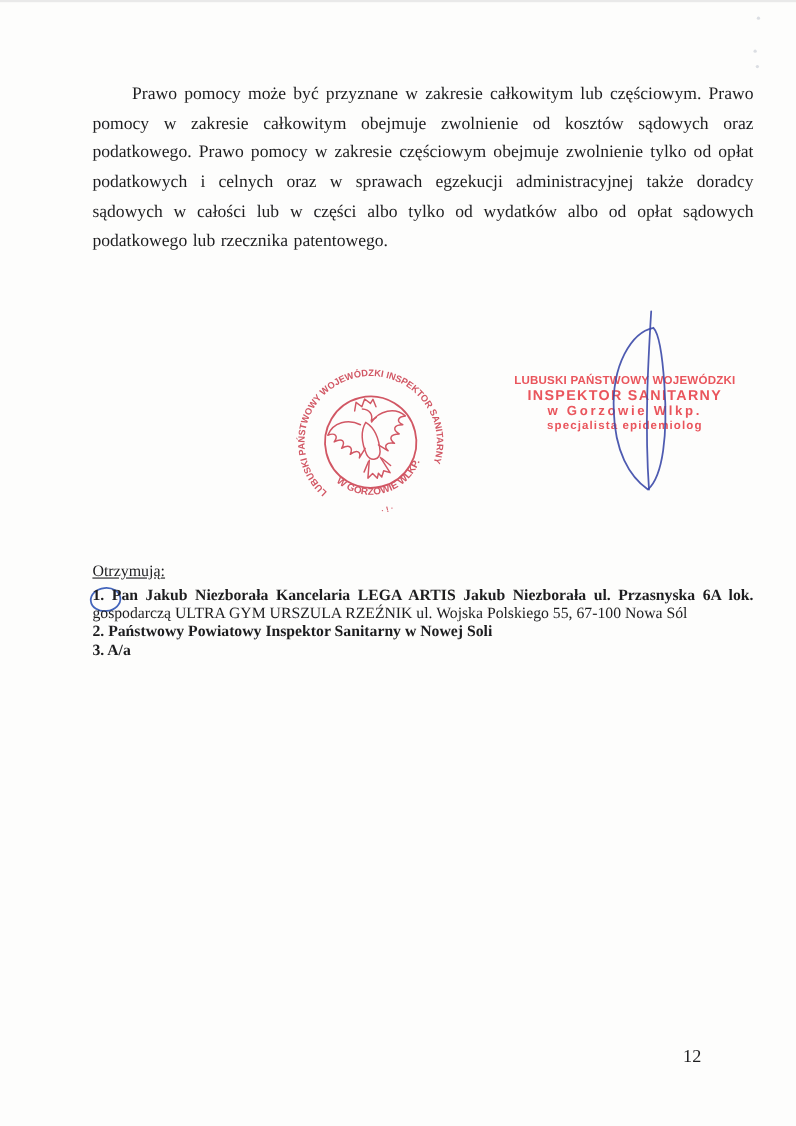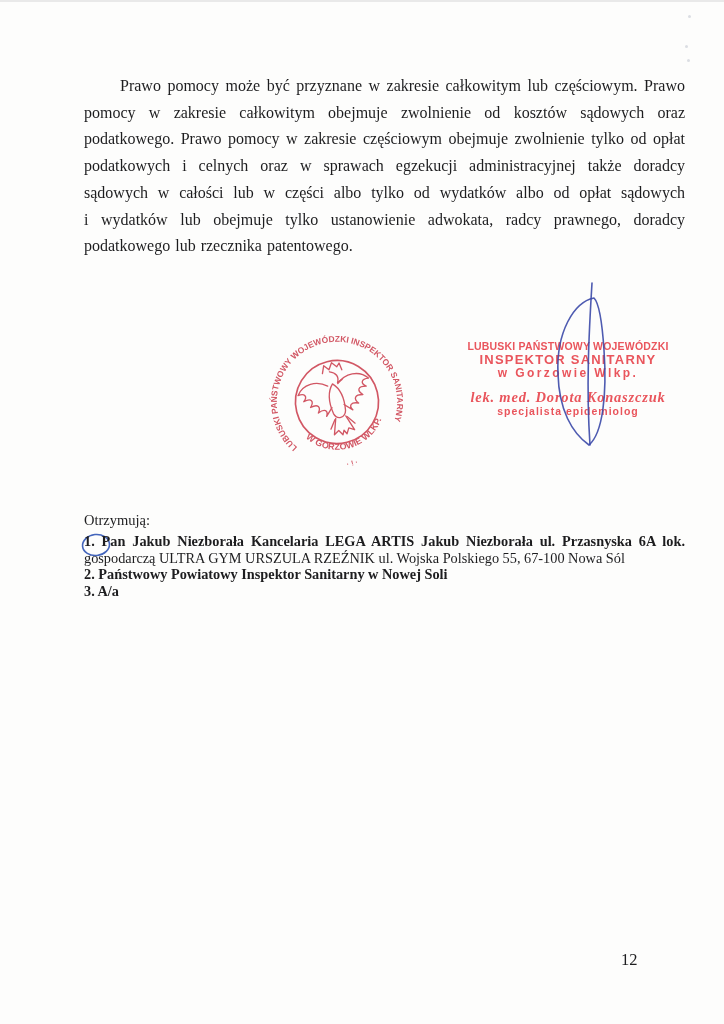--- a/index.html
+++ b/index.html
@@ -36,21 +36,21 @@
 
   
   .ink-overlay { position:absolute; left:0; top:0; width:724px; height:1024px;
     pointer-events:none; }
   .ink-overlay path, .ink-overlay ellipse { stroke:var(--signature-blue,#3b49a8);
     fill:none; stroke-width:1.6; stroke-linecap:round; opacity:.9; }
   .ink-overlay ellipse { stroke:var(--annotation-blue,#2f54b5); }
 
   
   .rec-heading { position:absolute; left:84px; top:510px; font-size:14.5px;
-    }
+    text-decoration:underline; }
   .recipients { position:absolute; left:84px; top:531px; width:601px;
     font-size:14.3px; line-height:16.6px; }
   .rec-line.bold { font-weight:bold; }
   .rec-line.justify { text-align:justify; text-align-last:justify; }
   .rec-line b { font-weight:bold; }
 
   .page-number { position:absolute; left:621px; top:948px; font-size:16.5px; }
 
   .speck { position:absolute; width:3px; height:3px; border-radius:50%;
     background:#c9ced6; opacity:.65; }
@@ -59,21 +59,20 @@
 <body>
 
 <div class="page">
 
   <div class="paragraph">
     <div class="pline first">Prawo pomocy może być przyznane w zakresie całkowitym lub częściowym. Prawo</div>
     <div class="pline">pomocy w zakresie całkowitym obejmuje zwolnienie od kosztów sądowych oraz</div>
     <div class="pline">podatkowego. Prawo pomocy w zakresie częściowym obejmuje zwolnienie tylko od opłat</div>
     <div class="pline">podatkowych i celnych oraz w sprawach egzekucji administracyjnej także doradcy</div>
     <div class="pline">sądowych w całości lub w części albo tylko od wydatków albo od opłat sądowych</div>
-    <div class="pline">i wydatków lub obejmuje tylko ustanowienie adwokata, radcy prawnego, doradcy</div>
     <div class="pline last">podatkowego lub rzecznika patentowego.</div>
   </div>
 
   <svg class="round-stamp" viewBox="0 0 160 160" aria-hidden="true">
     <g transform="rotate(-14 80 80)">
       <defs>
         <path id="arcTop" d="M 32.5 113.3 A 58 58 0 1 1 127.5 113.3"></path>
         <path id="arcBottom" d="M 42.3 106.4 A 46 46 0 0 0 117.7 106.4"></path>
       </defs>
       <circle class="ring" cx="80" cy="80" r="40" stroke-width="1.6"></circle>
@@ -94,21 +93,20 @@
         <path d="M 75 95 L 70 110 L 75 107 L 78 112 L 80 108 L 82 112 L 85 107 L 90 110 L 85 95"></path>
         <path d="M 74 96 L 68 104 M 86 96 L 92 104"></path>
       </g>
     </g>
   </svg>
 
   <div class="text-stamp">
     <div class="ts-caps1">LUBUSKI PAŃSTWOWY WOJEWÓDZKI</div>
     <div class="ts-caps2">INSPEKTOR SANITARNY</div>
     <div class="ts-city">w Gorzowie Wlkp.</div>
-    <div class="ts-name">lek. med. Dorota Konaszczuk</div>
     <div class="ts-title">specjalista epidemiolog</div>
   </div>
 
   <svg class="ink-overlay" viewBox="0 0 724 1024" aria-hidden="true">
     <path d="M 592 281 C 589 330 586 385 590 443"></path>
     <path d="M 594 296 C 574 300 556 330 558 372 C 559 408 572 431 589 443 C 603 431 607 392 604 348 C 602 318 599 301 594 296"></path>
     <ellipse cx="96" cy="543" rx="13.5" ry="10.5" transform="rotate(-6 96 543)"></ellipse>
   </svg>
 
   <div class="rec-heading">Otrzymują:</div>

